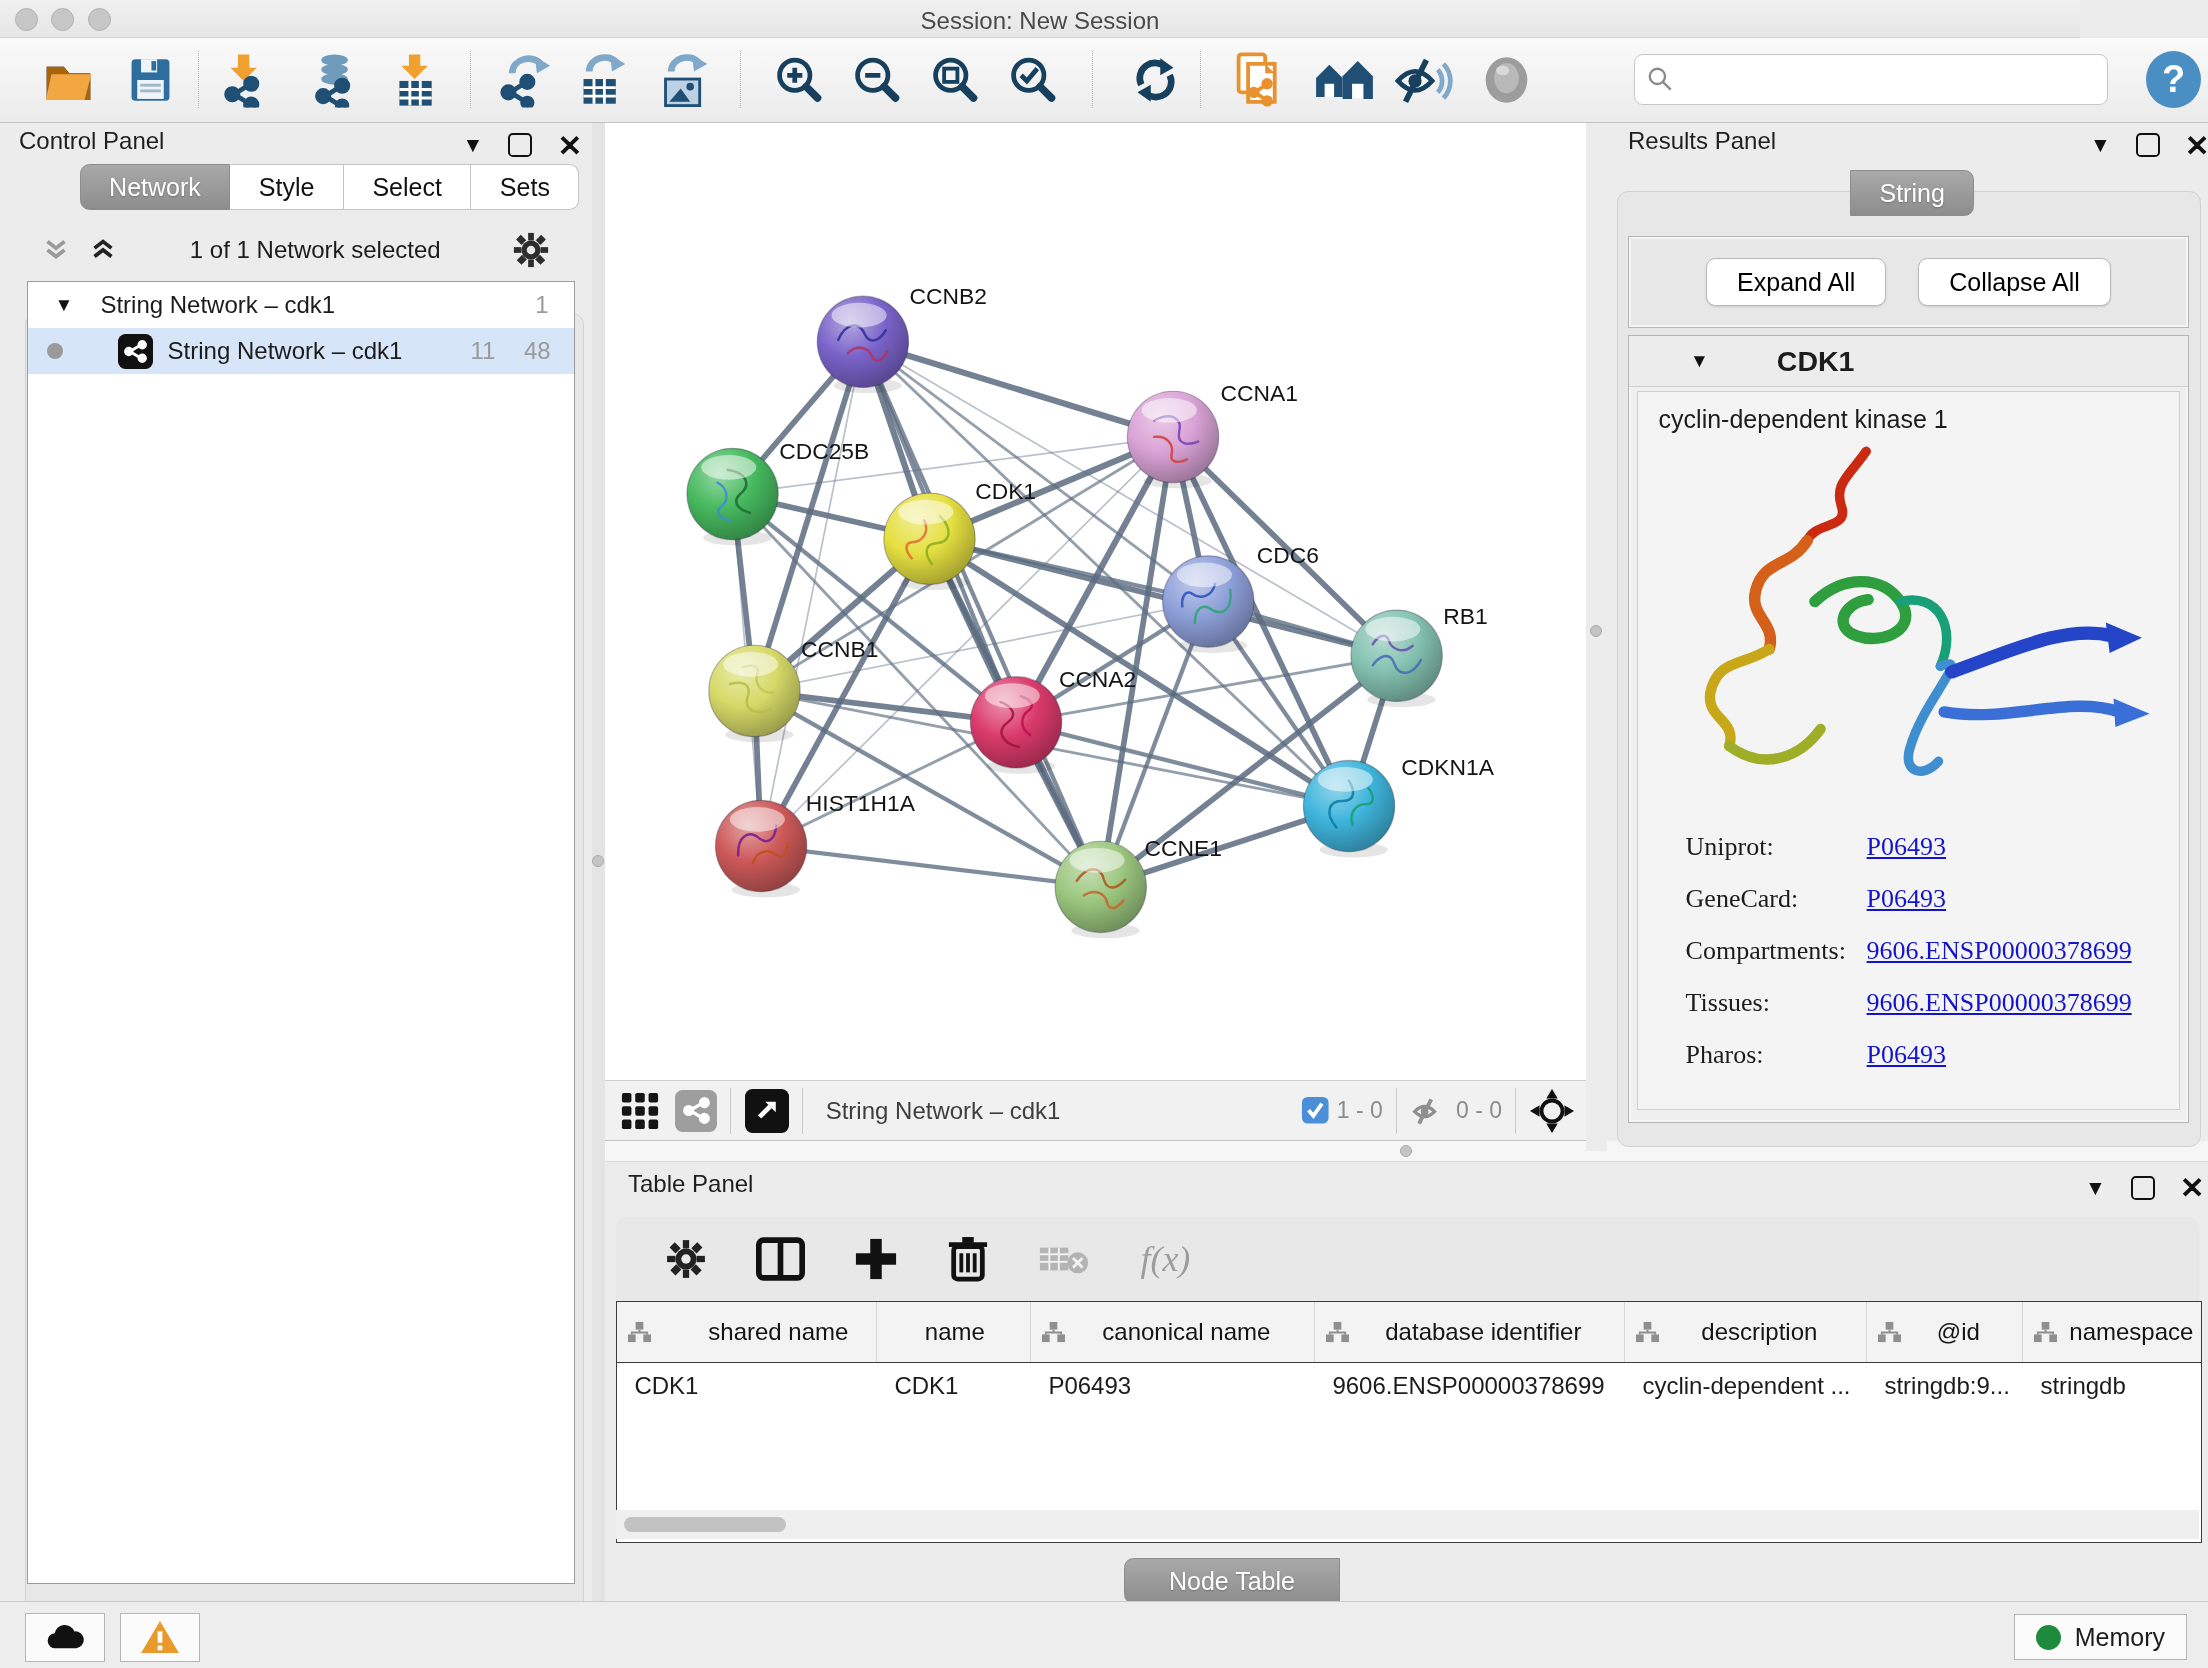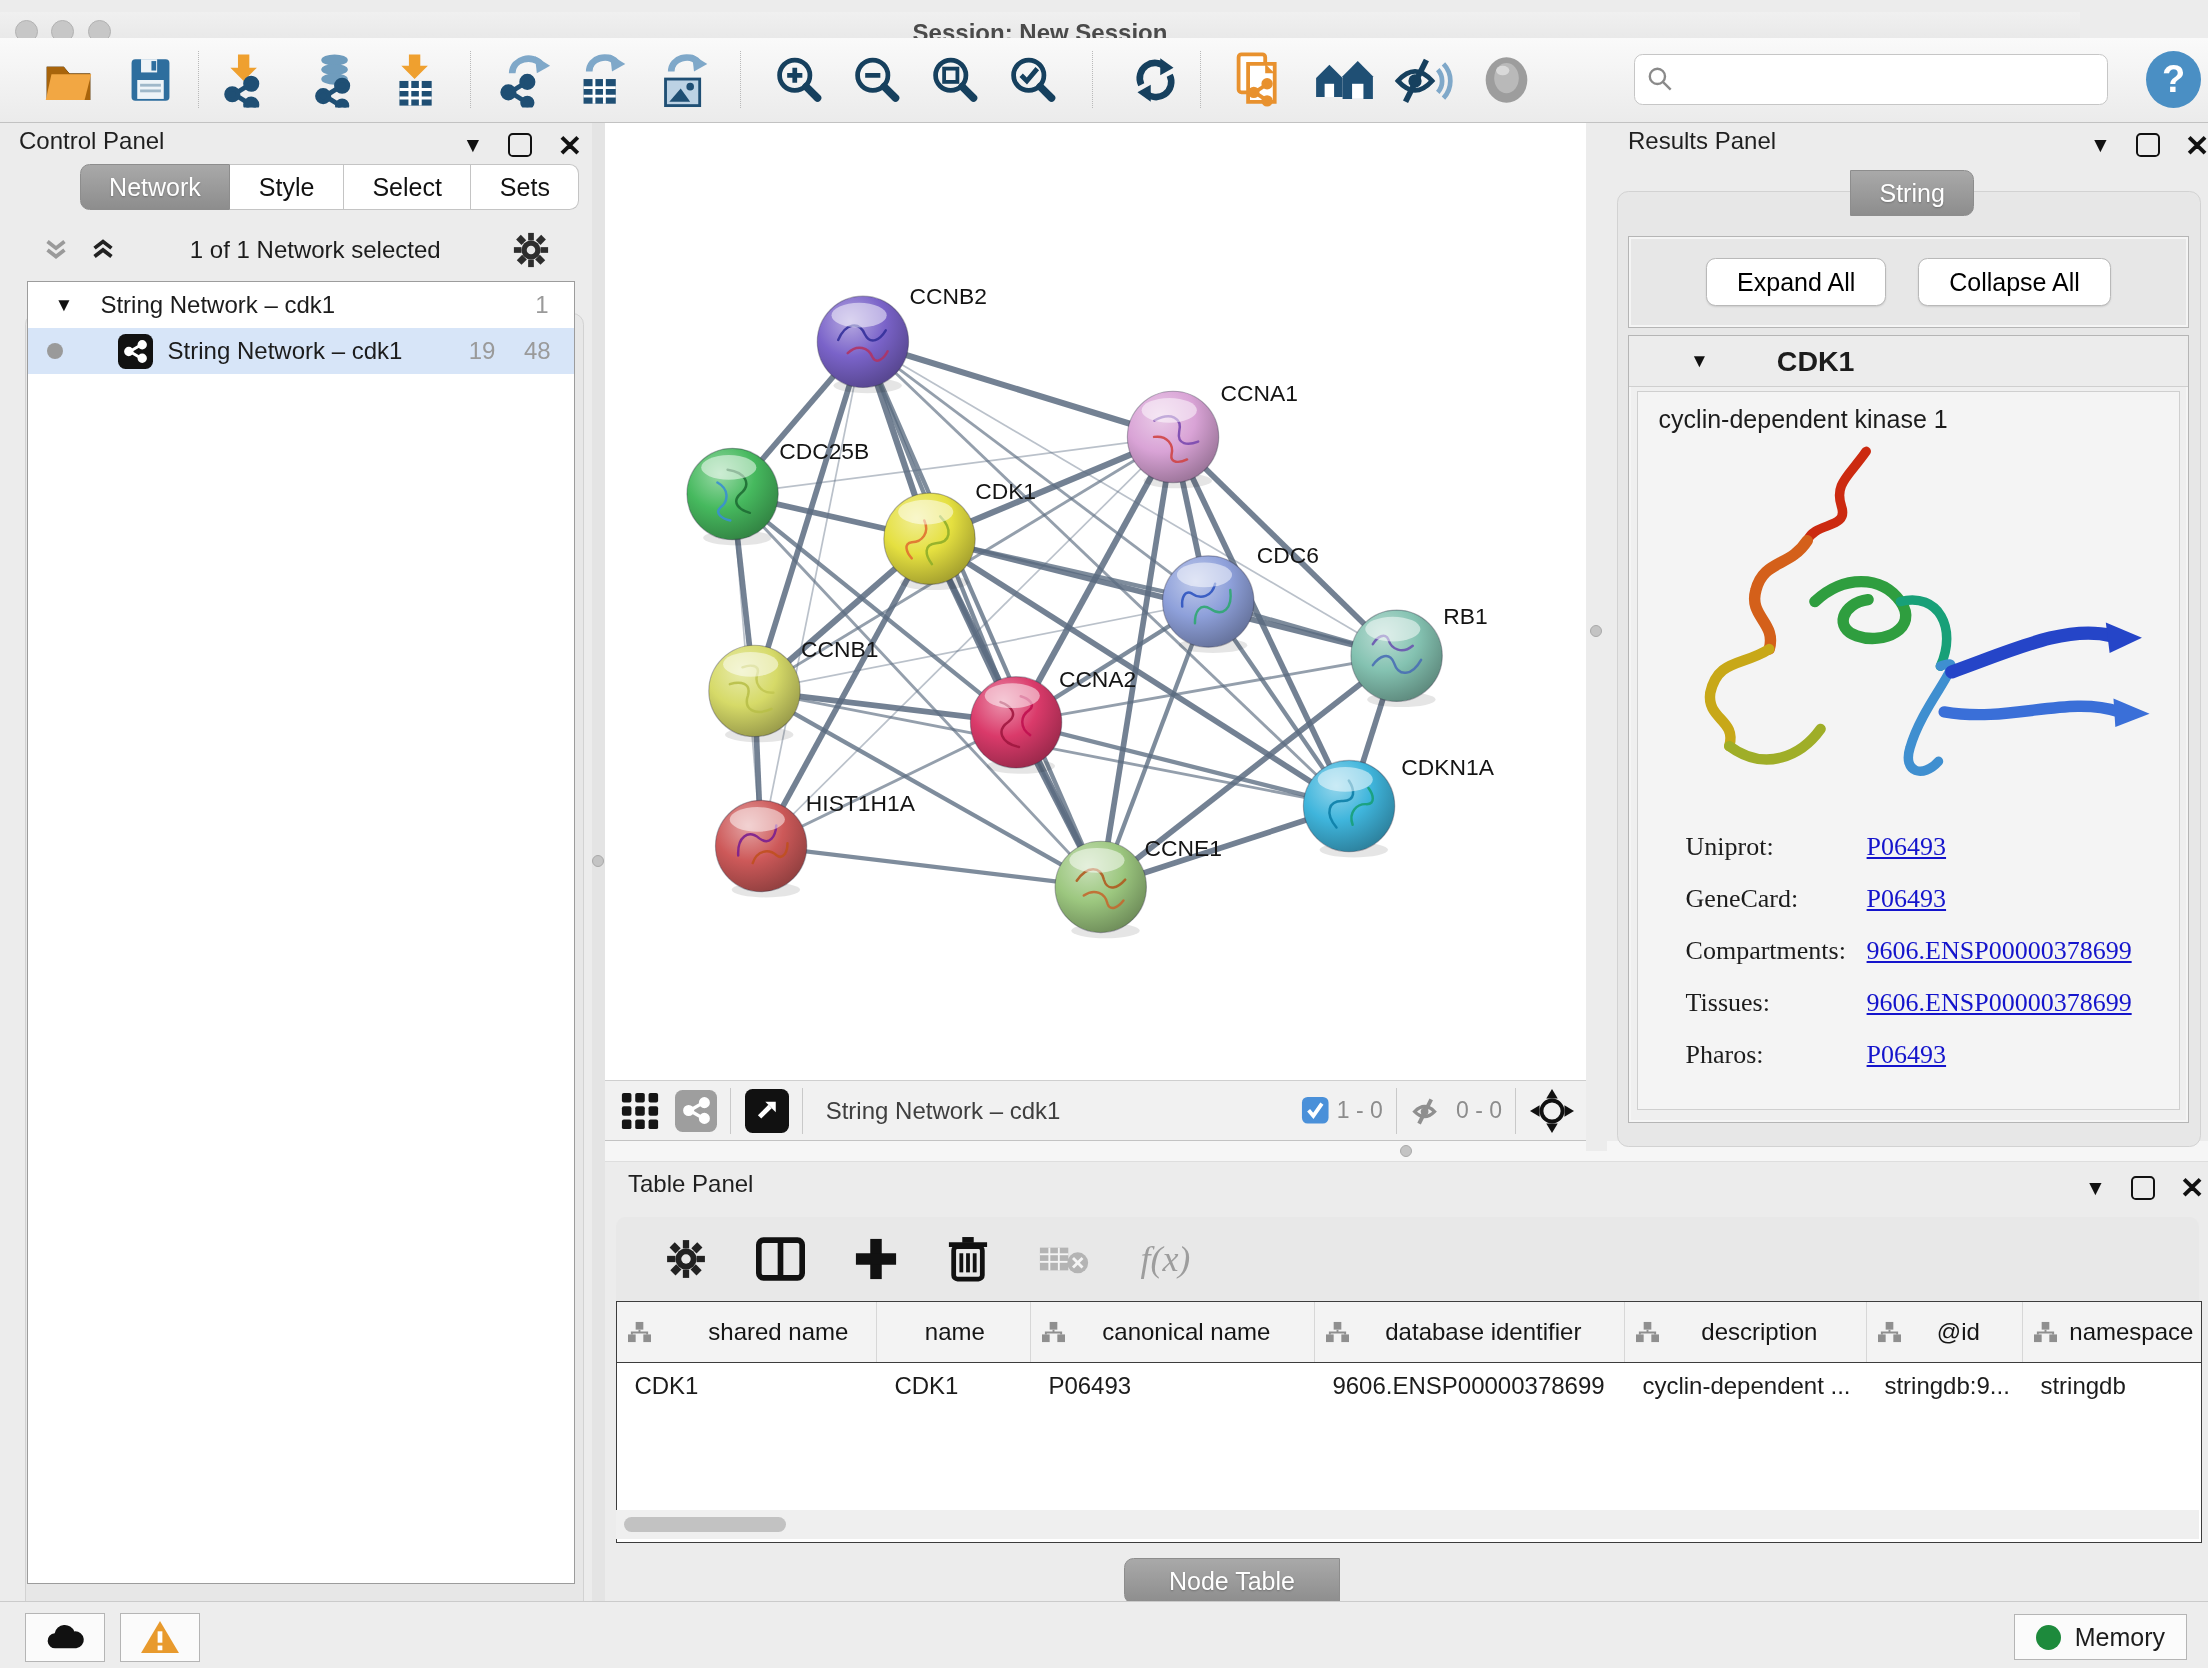--- a/index.html
+++ b/index.html
@@ -1,21 +1,21 @@
 <!DOCTYPE html>
 <html style="font-size:15px"><head>
 <meta charset="utf-8">
 <style>
   * { margin:0; padding:0; box-sizing:border-box; }
   html,body { width:2208px; height:1668px; }
   body { font-family:"Liberation Sans", sans-serif; background:#ececec; position:relative; overflow:hidden; color:#1c1c1c; }
   .abs { position:absolute; }
 
   
-  #titlebar { left:0; top:12px; width:2080px; height:38px; background:linear-gradient(#f0f0f0,#e6e6e6); border-bottom:1px solid #d2d2d2;font-weight:bold; }
+  #titlebar { left:0; top:0; width:2080px; height:38px; background:linear-gradient(#f0f0f0,#e6e6e6); border-bottom:1px solid #d2d2d2; }
   .traffic { width:23px; height:23px; border-radius:50%; background:#c7c7c7; border:1px solid #b2b2b2; display:inline-block; margin-right:13.3px; }
   #traffic-box { left:15px; top:7.6px; }
   #win-title { width:100%; text-align:center; top:6.7px; font-size:24px; color:#4a4a4a; }
 
   
   #toolbar { left:0; top:38px; width:2208px; height:85px; background:linear-gradient(#fafafa,#ebebeb); border-bottom:1px solid #c2c2c2; }
   .tbtn { position:absolute; top:50%; transform:translateY(-50%); display:flex; align-items:center; justify-content:center; }
   .tsep { position:absolute; top:13.3px; height:57px; border-left:1.9px dotted #b9b9b9; }
   #search-field { left:1634px; top:16px; width:474px; height:51px; background:#fff; border:1.9px solid #c6c6c6; border-radius:8.6px; display:flex; align-items:center; padding-left:11.4px; }
   #search-input { border:none; outline:none; font-size:23px; width:409px; background:transparent; color:#333; }
@@ -354,21 +354,21 @@
             <g stroke="#fff" stroke-width="3" fill="#fff">
               <line x1="6" y1="12" x2="18" y2="5"></line>
               <line x1="6" y1="12" x2="18" y2="19"></line>
               <circle cx="5" cy="12" r="3.4"></circle>
               <circle cx="19" cy="5" r="3.4"></circle>
               <circle cx="19" cy="19" r="3.4"></circle>
             </g>
           </svg>
       </span>
       <span style="margin-left:15px">String Network – cdk1</span>
-      <span class="count" style="margin-left:auto">19</span>
+      <span class="count" style="margin-left:auto">11</span>
       <span class="count" style="margin-left:28.5px; margin-right:23px">48</span>
     </div>
   </div>
 </div>
 
 <div class="abs divider-v" style="left:592px">
   <span class="handle-dot abs" style="left:0; top:732px"></span>
 </div>
 
 <div id="canvas" class="abs">

